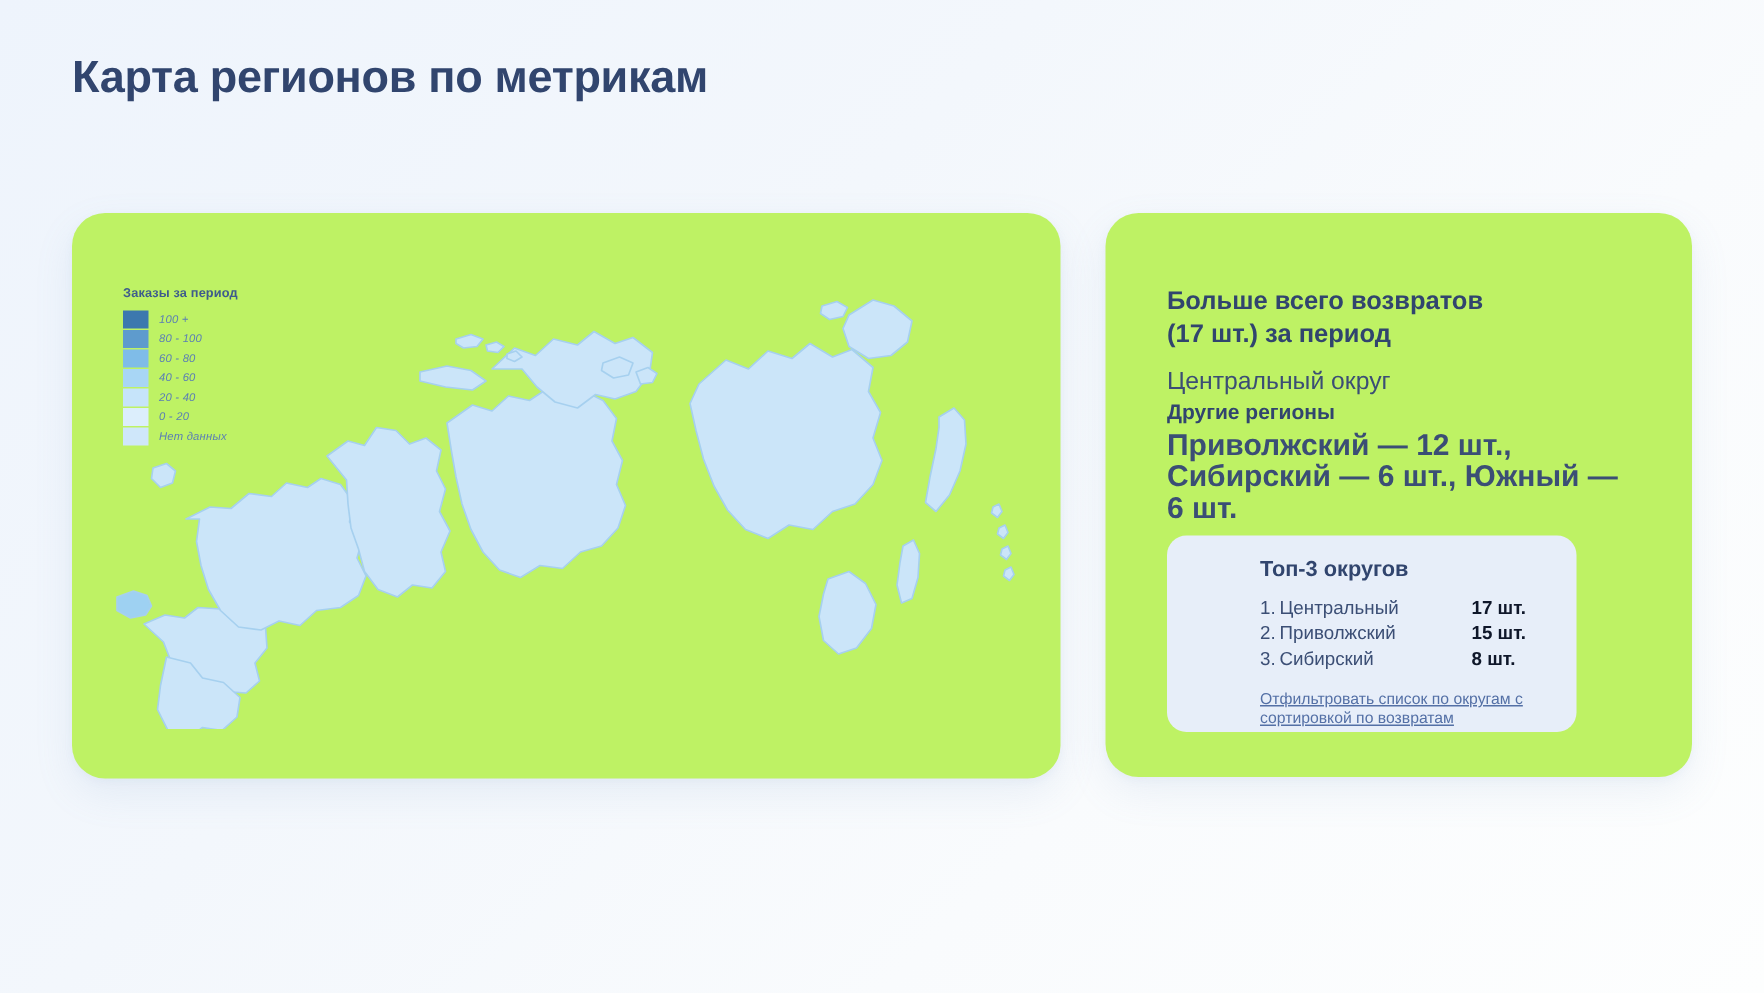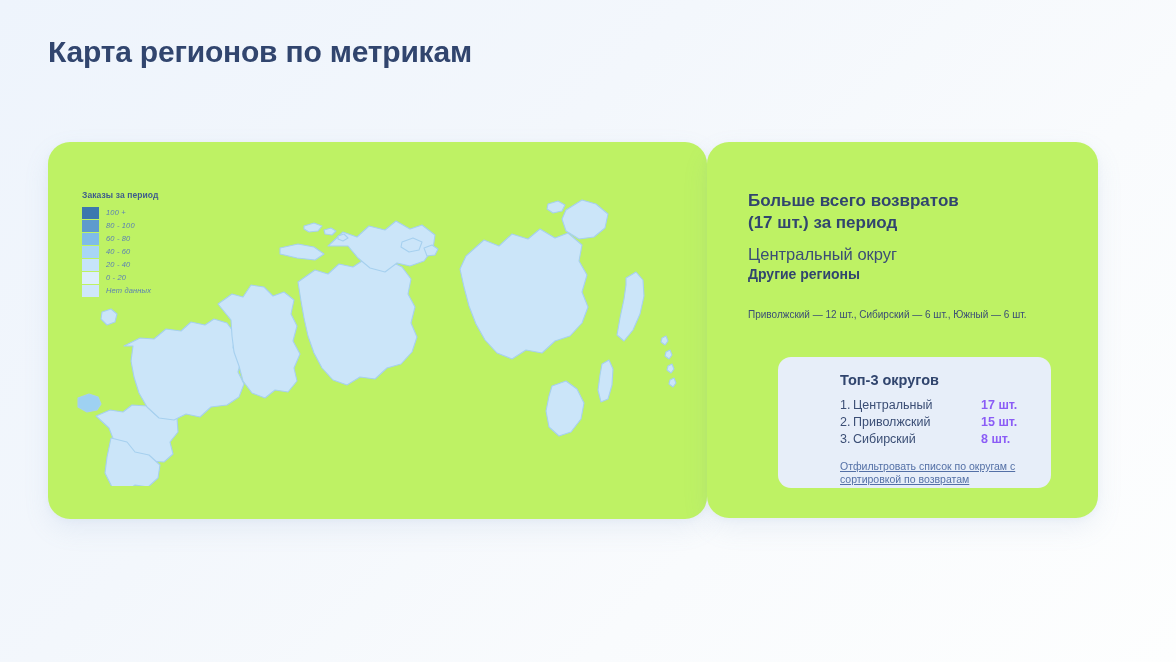--- a/index.html
+++ b/index.html
@@ -44,21 +44,21 @@
     box-shadow: 0 10px 26px rgba(126, 156, 200, 0.12),
                 0 2px 6px rgba(126, 156, 200, 0.07);
   }
   .card-map {
     left: 48px;
     top: 142px;
     width: 659px;
     height: 377px;
   }
   .card-side {
-    left: 707px;
+    left: 737px;
     top: 142px;
     width: 391px;
     height: 376px;
   }
 
   
   .legend {
     position: absolute;
     left: 34px;
     top: 48px;
@@ -123,24 +123,24 @@
     font-weight: 400;
     color: #3B4E75;
   }
   .side-block-title {
     font-size: 14px;
     line-height: 19px;
     font-weight: 700;
     color: #31456E;
   }
   .side-block-body {
-    margin-top: 20px;
-    font-size: 10px;
+    margin-top: 3px;
+    font-size: 20px;
     line-height: 21px;
-    font-weight: 400;
+    font-weight: 700;
     color: #3B4E75;
   }
 
   
   .top3 {
     position: absolute;
     left: 778px;
     top: 357px;
     width: 273px;
     height: 131px;
@@ -166,21 +166,21 @@
   }
   .top3-rank {
     width: 13px;
     flex: 0 0 13px;
   }
   .top3-name {
     flex: 0 0 128px;
   }
   .top3-count {
     font-weight: 700;
-    color: #8b5cf6;
+    color: #0f172a;
   }
   .top3-link {
     margin-top: 12px;
     font-size: 10.5px;
     line-height: 13px;
     color: #5470A6;
     text-decoration: underline;
     cursor: pointer;
     display: block;
     max-width: 190px;

